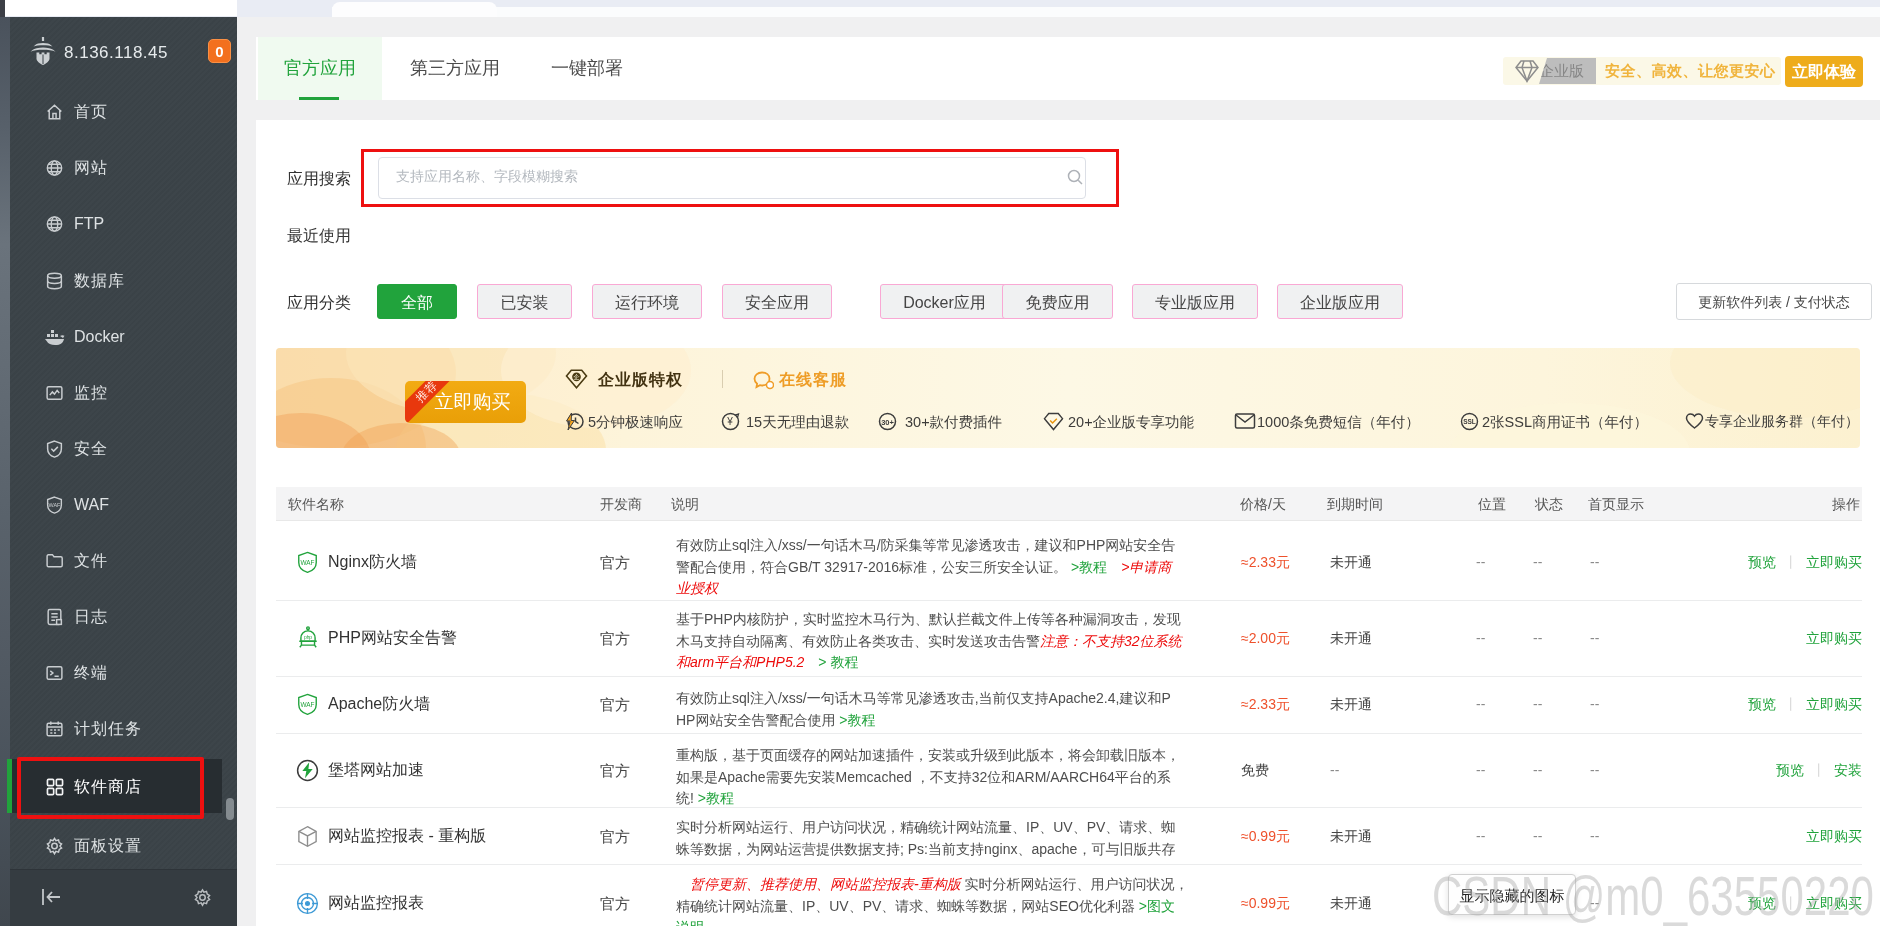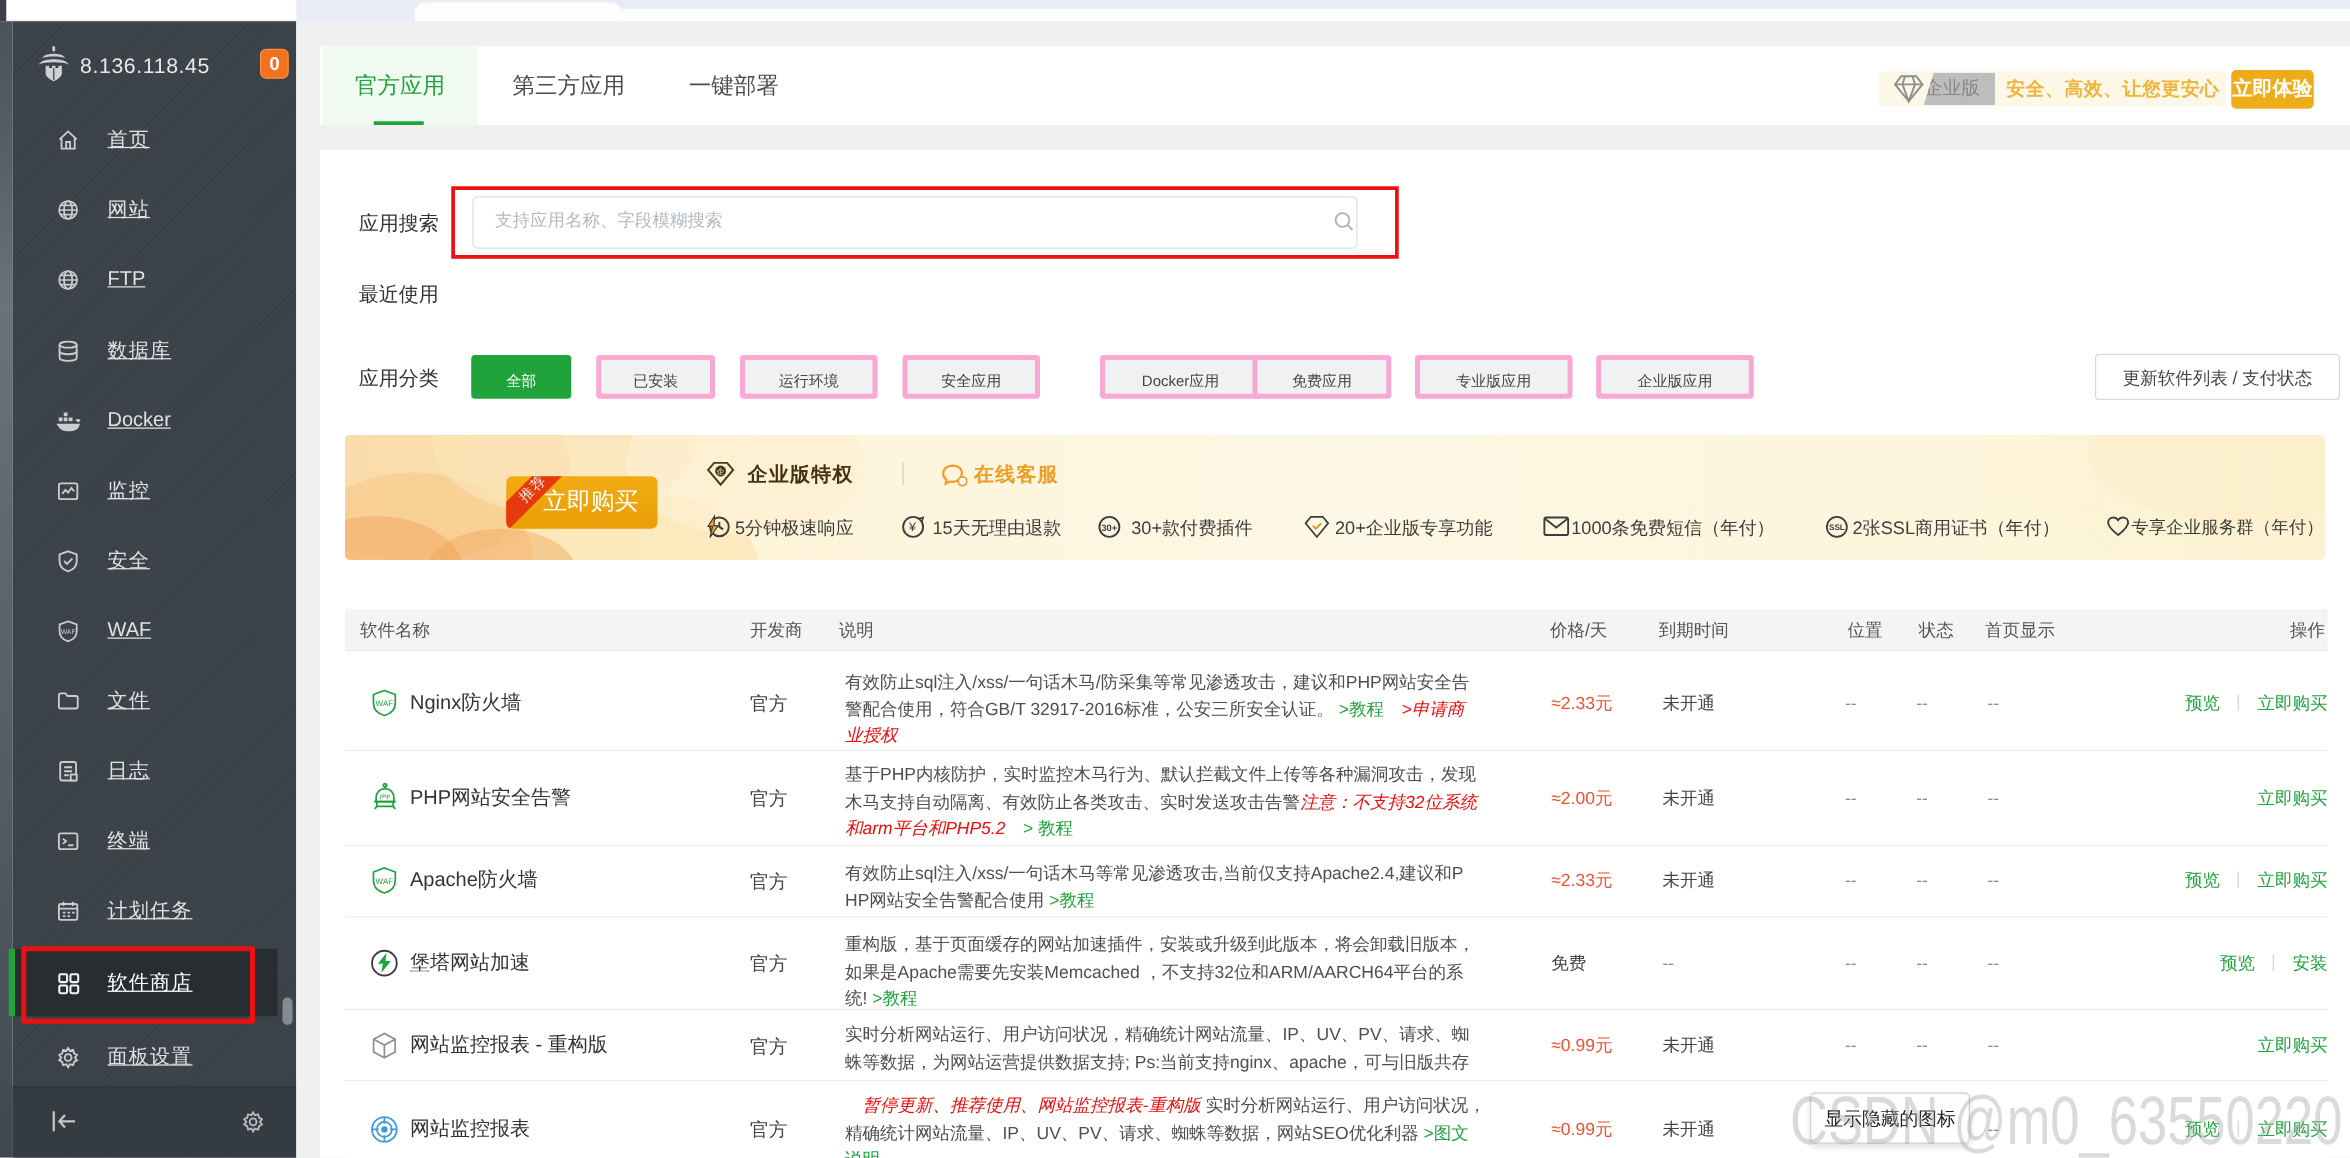--- a/index.html
+++ b/index.html
@@ -9,36 +9,36 @@
 #topstrip{left:0;top:0;width:1880px;height:17px;background:#e9ecf4;}
 #topwhiteL{left:5px;top:0;width:232px;height:16px;background:#fff;}
 #topdarkedge{left:0;top:0;width:5px;height:17px;background:#3c3f46;}
 #topwhiteR{left:332px;top:7px;width:1548px;height:10px;background:#fbfcfd;}
 
 #edge{left:0;top:17px;width:10px;height:909px;background:linear-gradient(180deg,#4a525c 0%,#57606a 12%,#6a737c 25%,#626b74 40%,#59626b 55%,#525a63 70%,#49525b 85%,#40474e 100%);}
 
 #sidebar{left:10px;top:17px;width:227px;height:909px;background:#3b4348;}
 #sidebar .hatch{position:absolute;left:0;top:0;right:0;bottom:0;background:repeating-linear-gradient(135deg,rgba(255,255,255,.01) 0 2px,rgba(0,0,0,.012) 2px 4px);}
 .sbitem{position:absolute;left:0;width:227px;height:56px;color:#dee2e4;font-size:16px;}
-.sbitem .lbl{position:absolute;left:76px;top:50%;transform:translateY(-50%);letter-spacing:1px;text-decoration:underline;}
+.sbitem .lbl{position:absolute;left:64px;top:50%;transform:translateY(-50%);letter-spacing:1px;}
 .sbitem svg{position:absolute;left:35px;top:50%;transform:translateY(-50%);}
 #sbactive{left:0;top:742px;width:212px;height:54px;background:#272d31;}
 #sbthumb{left:216px;top:781px;width:8px;height:22px;background:#8d9498;border-radius:4px;opacity:.9;}
 
 #main{left:237px;top:17px;width:1643px;height:909px;background:#f0f0f1;}
 #tabcard{left:19px;top:20px;width:1624px;height:63px;background:#fff;}
 #tabactive{left:2px;top:0;width:124px;height:63px;background:#f0faf0;}
 .tab{position:absolute;top:0;height:63px;line-height:63px;font-size:18px;color:#4c4c4c;text-align:center;}
 #tabline{left:43px;top:60px;width:40px;height:3px;background:#21a33c;}
 #card{left:19px;top:103px;width:1624px;height:806px;background:#fff;}
 .lab16{font-size:16px;color:#333;}
 #searchbox{left:122px;top:37px;width:708px;height:42px;border:1px solid #dcdfe6;border-radius:4px;background:#fff;}
 #searchph{left:140px;top:48px;font-size:14px;color:#b4b9bf;}
 #redbox2{left:105px;top:29px;width:758px;height:58px;border:3px solid #ee1010;}
-.catbtn{position:absolute;top:164px;height:35px;line-height:35px;text-align:center;font-size:12px;color:#454545;background:#f0f1f2;border:4px solid #f9a8d4;border-radius:3px;}
+.catbtn{position:absolute;top:164px;height:35px;line-height:35px;text-align:center;font-size:16px;color:#454545;background:#f0f1f2;border:1px solid #f9a8d4;border-radius:3px;}
 #btnall{background:#21a33c;border-color:#21a33c;color:#fff;}
 #btnupd{position:absolute;top:163px;left:1420px;width:196px;height:37px;line-height:37px;text-align:center;font-size:14px;color:#454545;background:#fff;border:1px solid #d6d9dc;border-radius:3px;}
 
 #banner{left:20px;top:228px;width:1584px;height:100px;border-radius:4px;overflow:hidden;background:linear-gradient(90deg,#fbeccb 0%,#fdf4da 22%,#fdf8e5 50%,#fdf5dc 80%,#fcf1d0 100%);}
 .blob{position:absolute;border-radius:50%;}
 #buybtn{position:absolute;left:129px;top:33px;width:121px;height:42px;background:linear-gradient(180deg,#f2ab13,#e99f07);border-radius:5px;overflow:hidden;color:#fff;font-size:19px;text-align:center;line-height:42px;text-indent:14px;}
 #ribbon{position:absolute;left:-20px;top:7px;width:74px;height:17px;background:#e8380d;transform:rotate(-45deg);color:#ffe9e2;font-size:11.5px;text-align:center;line-height:16px;letter-spacing:1px;}
 
 .bnt{position:absolute;font-size:16px;}
 .bnf{position:absolute;font-size:14.5px;color:#3e3d3b;white-space:nowrap;}
@@ -210,21 +210,21 @@
   <div class="tab" style="left:154px;width:90px">第三方应用</div>
   <div class="tab" style="left:294px;width:74px">一键部署</div>
   <div class="abs" id="tabline"></div>
   <div class="abs" style="left:1247px;top:20px;width:278px;height:28px;background:#fbf8e7;border-radius:3px"></div>
   <svg class="abs" style="left:1258px;top:22px" width="26" height="24" viewBox="0 0 26 24" fill="none" stroke="#8d8d8d" stroke-width="1.5">
           <path d="M7 2 H19 L24 8.5 L13 22 L2 8.5 Z"></path>
           <path d="M2 8.5 H24 M10 2 L8 8.5 L13 22 L18 8.5 L16 2"></path>
         </svg>
   <div class="abs" style="left:1283px;top:21px;width:57px;height:26px;background:#bdbdbd;color:#878787;font-size:15px;text-align:left;line-height:26px;clip-path:polygon(8px 0,100% 0,100% 100%,0 100%)">企业版</div>
   <div class="abs" style="left:1349px;top:25px;font-size:15px;font-weight:bold;color:#f0b43c;letter-spacing:.5px">安全、高效、让您更安心</div>
-  <div class="abs" style="left:1529px;top:19px;width:66px;height:31px;background:#eeac1b;border-radius:4px;color:#fff;font-size:16px;font-weight:bold;text-align:center;line-height:31px">立即体验</div>
+  <div class="abs" style="left:1529px;top:19px;width:78px;height:31px;background:#eeac1b;border-radius:4px;color:#fff;font-size:16px;font-weight:bold;text-align:center;line-height:31px">立即体验</div>
 </div>
 <div class="abs" id="card">
   <div class="abs lab16" style="left:31px;top:49px">应用搜索</div>
   <div class="abs" id="searchbox"></div>
   <div class="abs" id="searchph">支持应用名称、字段模糊搜索</div>
   <svg class="abs" style="left:810px;top:48px" width="18" height="18" viewBox="0 0 18 18" fill="none" stroke="#aeb2b8" stroke-width="1.5">
           <circle cx="8" cy="8" r="5.5"></circle>
           <path d="M12.2 12.2 L16 16"></path>
         </svg>
   <div class="abs" id="redbox2"></div>

